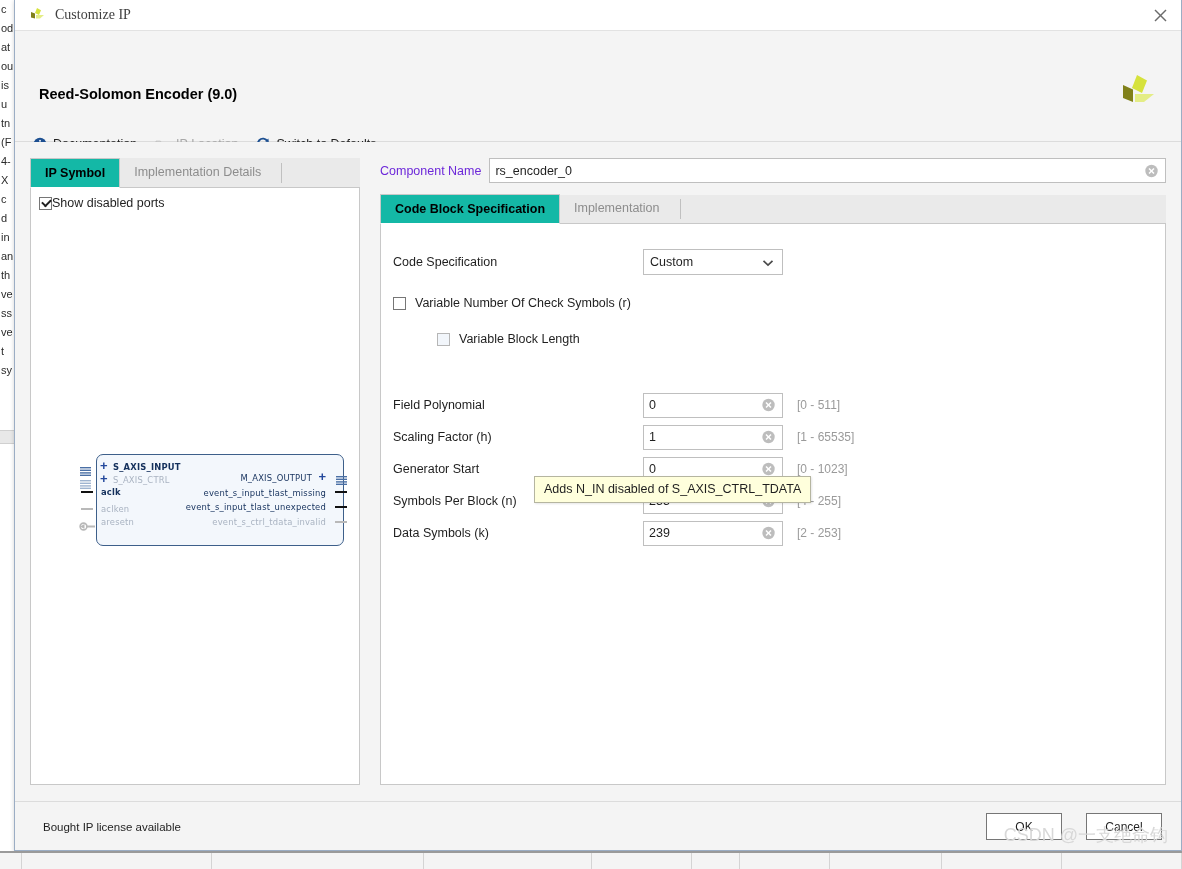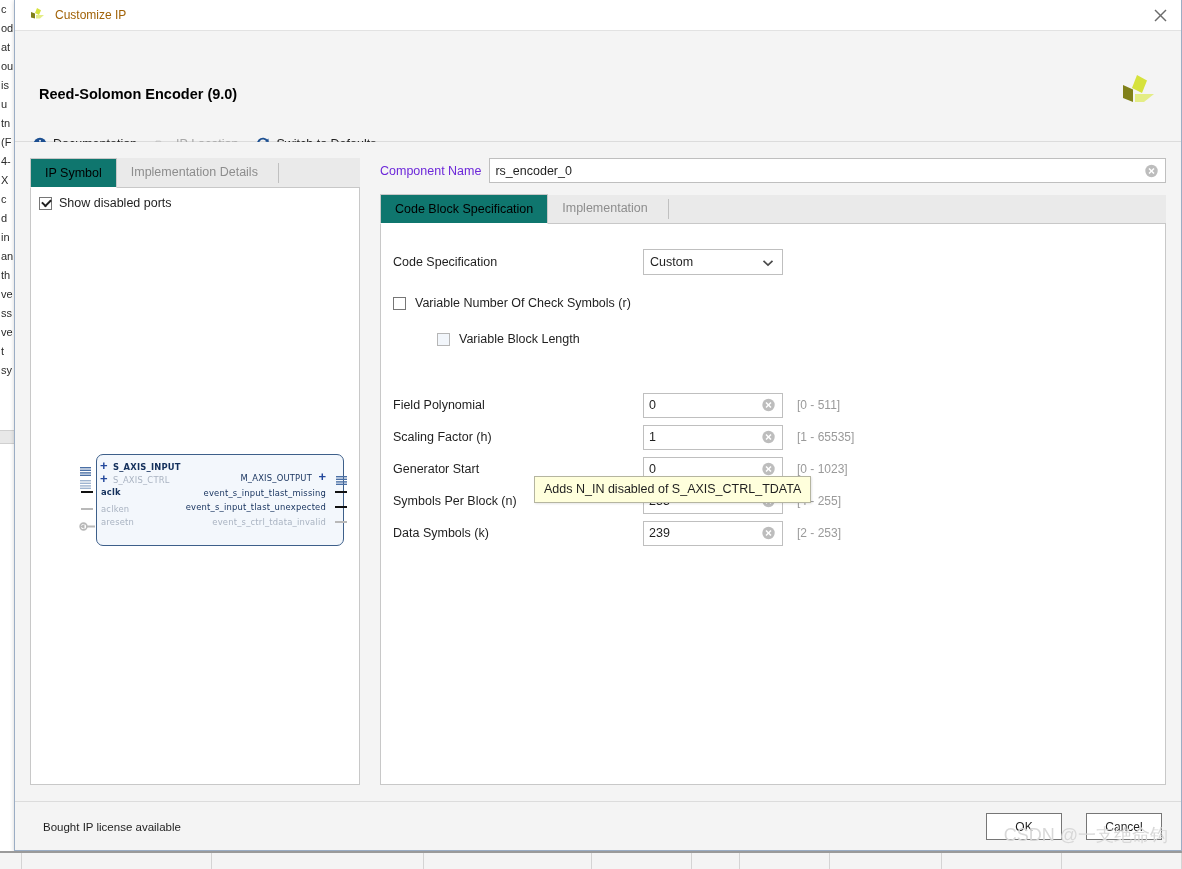--- a/index.html
+++ b/index.html
@@ -54,21 +54,21 @@
     box-shadow: 0 1px 4px rgba(0,0,0,0.18);
   }
 
   
   #titlebar {
     position: relative; height: 31px; width: 100%;
     background: #ffffff; border-bottom: 1px solid #e2e2e2;
     display: flex; align-items: center;
   }
   #titlebar .tb-logo { width: 20px; height: 16px; margin-left: 12px; margin-right: 8px; position: relative; }
-  #titlebar .tb-title { font-size: 12px; color: #a16207; }
+  #titlebar .tb-title { font-size: 14px; color: #404040; font-family: Liberation Serif, serif; }
   #close-btn {
     position: absolute; right: 10px; top: 5px;
     width: 22px; height: 20px; cursor: pointer;
     display: flex; align-items: center; justify-content: center;
   }
   #close-btn svg { display: block; }
 
   
   #header {
     position: relative; height: 111px; width: 100%;
@@ -107,34 +107,34 @@
     position: relative; height: 30px;
     background: #eaeaea; border-bottom: 1px solid #c8c8c8;
     display: flex; align-items: flex-end;
   }
   .tab {
     height: 30px; padding: 0 14px; display: flex; align-items: center;
     font-size: 12.5px; color: #8d8d8d; cursor: pointer;
     background: transparent;
   }
   .tab.active {
-    background: #0f766e; color: #000000; font-weight: normal;
+    background: #14b8a6; color: #000000; font-weight: bold;
     border: 1px solid #c8c8c8; border-bottom: 1px solid #ffffff;
     margin-bottom: -1px;
   }
   .tab-sep { width: 1px; height: 20px; background: #c0c0c0; margin: 0 2px 4px 6px; }
 
   #symbol-pane {
     position: relative;
     height: 597px; background: #ffffff;
     border: 1px solid #c8c8c8; border-top: none;
   }
   #show-disabled {
     position: absolute; left: 8px; top: 8px;
-    display: flex; align-items: center; gap: 7px;
+    display: flex; align-items: center; 
     font-size: 12.5px; color: #1f1f1f; cursor: pointer;
   }
   .cbox {
     width: 13px; height: 13px; border: 1px solid #767676;
     background: #ffffff; display: inline-block; position: relative; flex: 0 0 auto;
   }
   .cbox.checked::after {
     content: ""; position: absolute; left: 2px; top: 1px;
     width: 7px; height: 4px; border-left: 2px solid #202020; border-bottom: 2px solid #202020;
     transform: rotate(-45deg);

